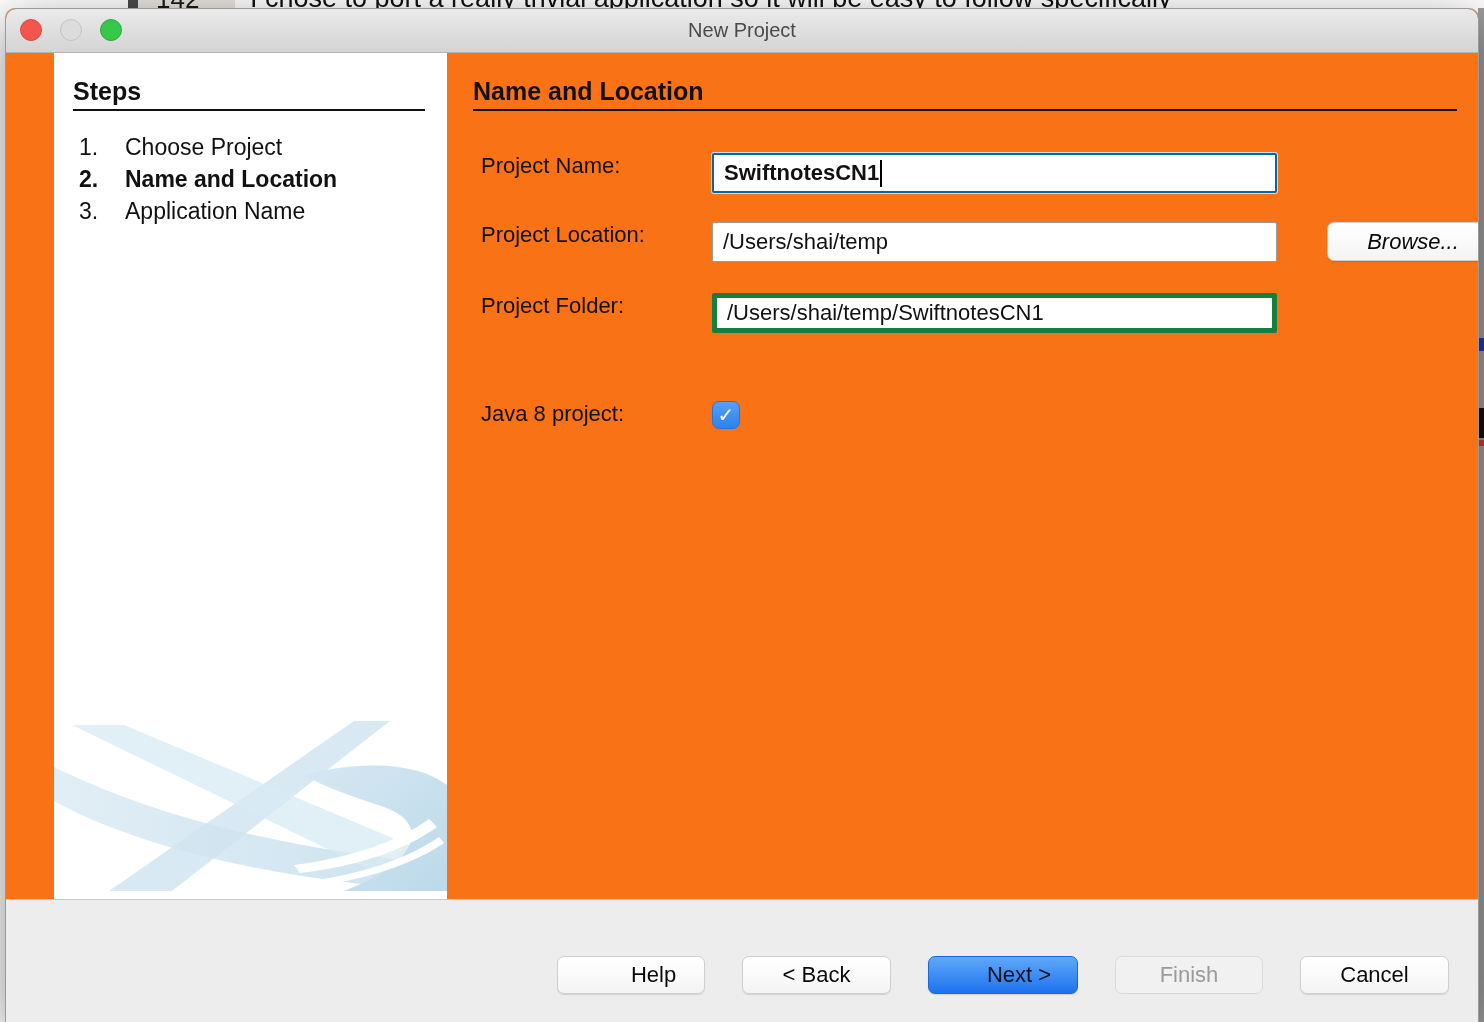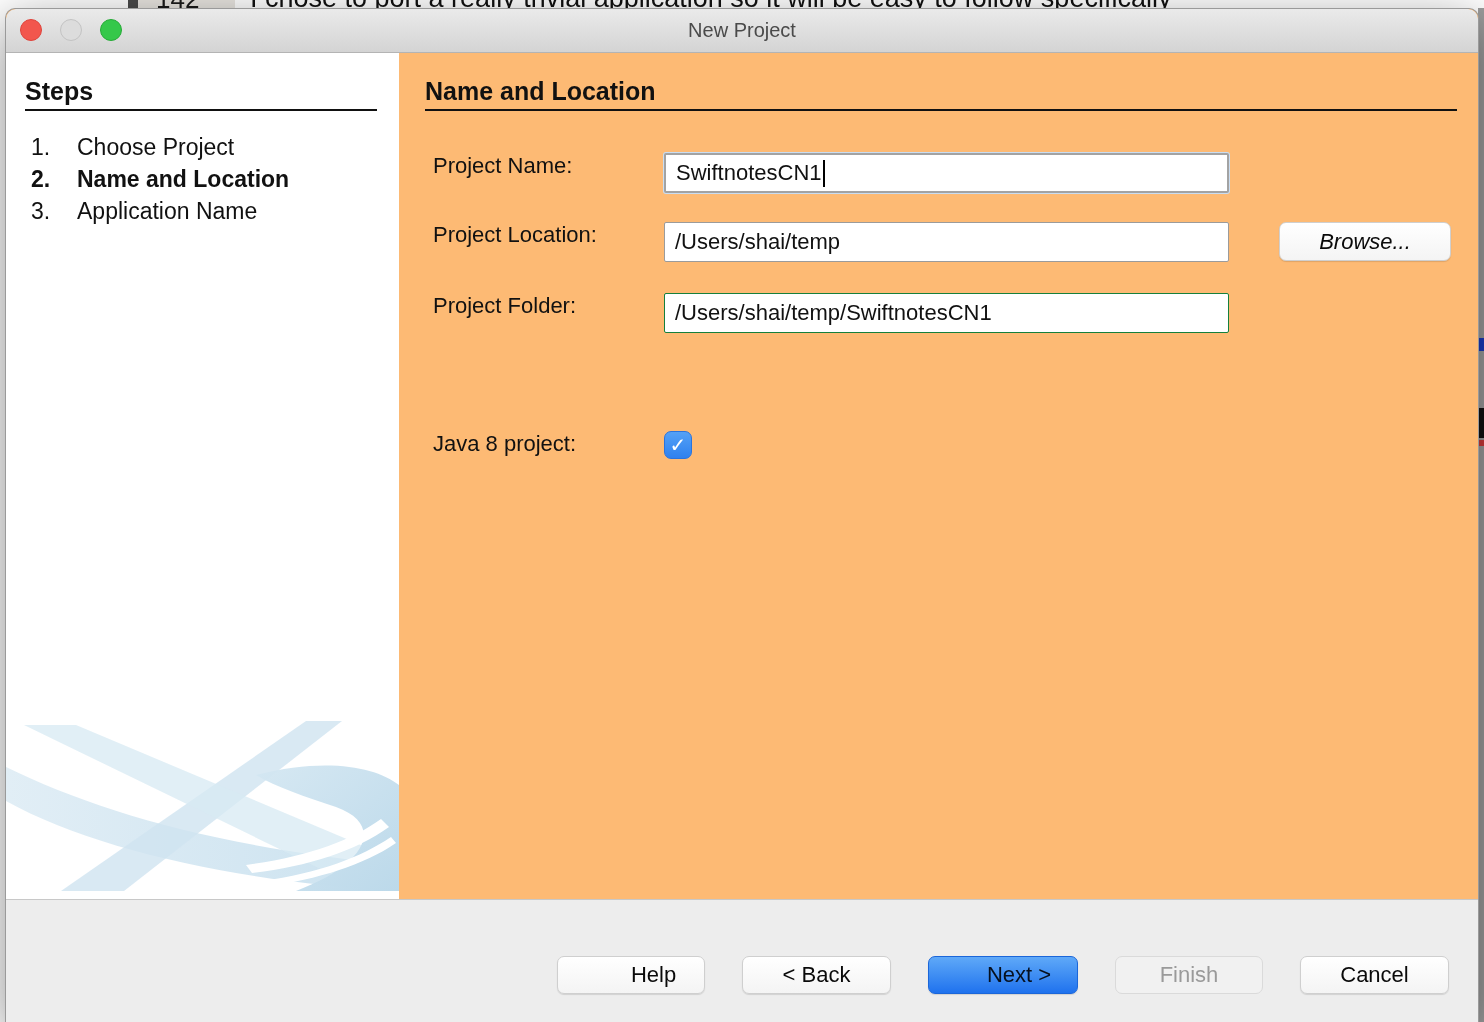--- a/index.html
+++ b/index.html
@@ -13,57 +13,57 @@
   .bg-gutter span { position:absolute; left:18px; top:-16px; font-size:26px; color:#1a1a1a; }
   .bg-textclip { position:absolute; left:250px; top:0; right:0; height:12px; overflow:hidden; }
   .bg-textclip span { position:absolute; left:0; top:-17px; font-size:27px; color:#111; white-space:nowrap; }
   .bg-rightstrip { position:absolute; right:0; top:8px; width:6px; bottom:0; background:#9e9e9e; }
   .bg-seg-blue { position:absolute; right:0; top:330px; width:6px; height:13px; background:#1a39c0; }
   .bg-seg-black { position:absolute; right:0; top:400px; width:6px; height:30px; background:#111; }
   .bg-seg-red { position:absolute; right:0; top:432px; width:6px; height:6px; background:#d03a3a; }
 
   
   .dialog { position:absolute; left:5px; top:8px; width:1474px; height:1014px;
-    background:#fdba74; border:1px solid #9a9a9a; border-bottom:none;
+    background:#f97316; border:1px solid #9a9a9a; border-bottom:none;
     border-radius:10px 10px 0 0; box-shadow:0 14px 50px rgba(0,0,0,.45); overflow:hidden; }
 
   .titlebar { position:relative; height:44px;
     background:linear-gradient(#eaeaea,#d4d4d4);
     border-bottom:1px solid #b4b4b4; border-radius:10px 10px 0 0;
     display:flex; align-items:center; justify-content:center; }
   .titlebar .title { font-size:20px; color:#4a4a4a; }
   .tl { position:absolute; top:10px; width:22px; height:22px; border-radius:50%; }
   .tl.red   { left:14px; background:#f2564d; border:1px solid #df443c; }
   .tl.gray  { left:54px; background:#dcdcdc; border:1px solid #c3c3c3; }
   .tl.green { left:94px; background:#35c84a; border:1px solid #27ab38; }
 
-  .content { position:relative; display:flex; height:846px; }
+  .content { position:relative; display:flex; height:846px;padding-left:48px; }
 
   
   .sidebar { position:relative; width:393px; background:#ffffff; flex:none; }
   .steps-heading { position:absolute; left:19px; top:24px; font-size:25px; font-weight:bold; color:#111; }
   .steps-rule { position:absolute; left:19px; top:56px; width:352px; height:2px; background:#111; }
   .steps-list { position:absolute; left:25px; top:78px; list-style:none; font-size:23px; color:#111; }
   .steps-list li { display:flex; height:32px; align-items:center; }
   .steps-list .num { width:46px; }
   .steps-list li.active { font-weight:bold; }
   .swoosh { position:absolute; left:0; bottom:8px; width:393px; height:176px; }
 
   
   .main { position:relative; flex:1; }
   .main-heading { position:absolute; left:26px; top:24px; font-size:25px; font-weight:bold; color:#111; }
   .main-rule { position:absolute; left:26px; top:56px; right:21px; height:2px; background:#111; }
 
   .frow { position:absolute; left:34px; display:flex; align-items:flex-start; height:40px; }
   .frow .flabel { width:231px; font-size:22px; color:#111; flex:none; }
   .field { width:565px; height:40px; background:#fff; font-size:22px; color:#111;
     display:flex; align-items:center; padding-left:10px; border-radius:2px; white-space:nowrap; overflow:hidden; }
-  .field.focused { border:2px solid #a3a3a3; box-shadow:0 0 0 1px #c9ddf2; }
+  .field.focused { border:2px solid #0369a1; box-shadow:0 0 0 1px #c9ddf2;font-weight:bold; }
   .field.plain   { border:1px solid #9b9b9b; }
-  .field.light   { border:1px solid #15803d; }
+  .field.light   { border:5px solid #15803d; }
   .caret { display:inline-block; width:2px; height:27px; background:#000; margin-left:1px; }
 
   .btn { display:flex; align-items:center; justify-content:center;
     background:linear-gradient(#ffffff,#f4f4f4); border:1px solid #cfcfcf; border-radius:7px;
     font-size:22px; color:#0a0a0a; box-shadow:0 1px 1px rgba(0,0,0,.12); cursor:default; }
   .browse-btn { width:172px; height:39px; margin-left:50px;font-style:italic; }
 
   .checkbox { width:28px; height:28px; border-radius:7px;
     background:linear-gradient(#54a1f6,#2f81ef); border:1px solid #2b74dd;
     display:flex; align-items:center; justify-content:center; }
@@ -167,21 +167,21 @@
         <div class="btn browse-btn">Browse...</div>
       </div>
 
       <div class="frow" style="top:240px">
         <div class="flabel">Project Folder:</div>
         <div class="field light">
           <span>/Users/shai/temp/SwiftnotesCN1</span>
         </div>
       </div>
 
-      <div class="frow" style="top:378px">
+      <div class="frow" style="top:348px">
         <div class="flabel">Java 8 project:</div>
         <div class="checkbox">
           <span class="mark">✓</span>
         </div>
       </div>
     </div>
   </div>
 
   <div class="footer">
     <div class="btn fbtn help">Help</div>

